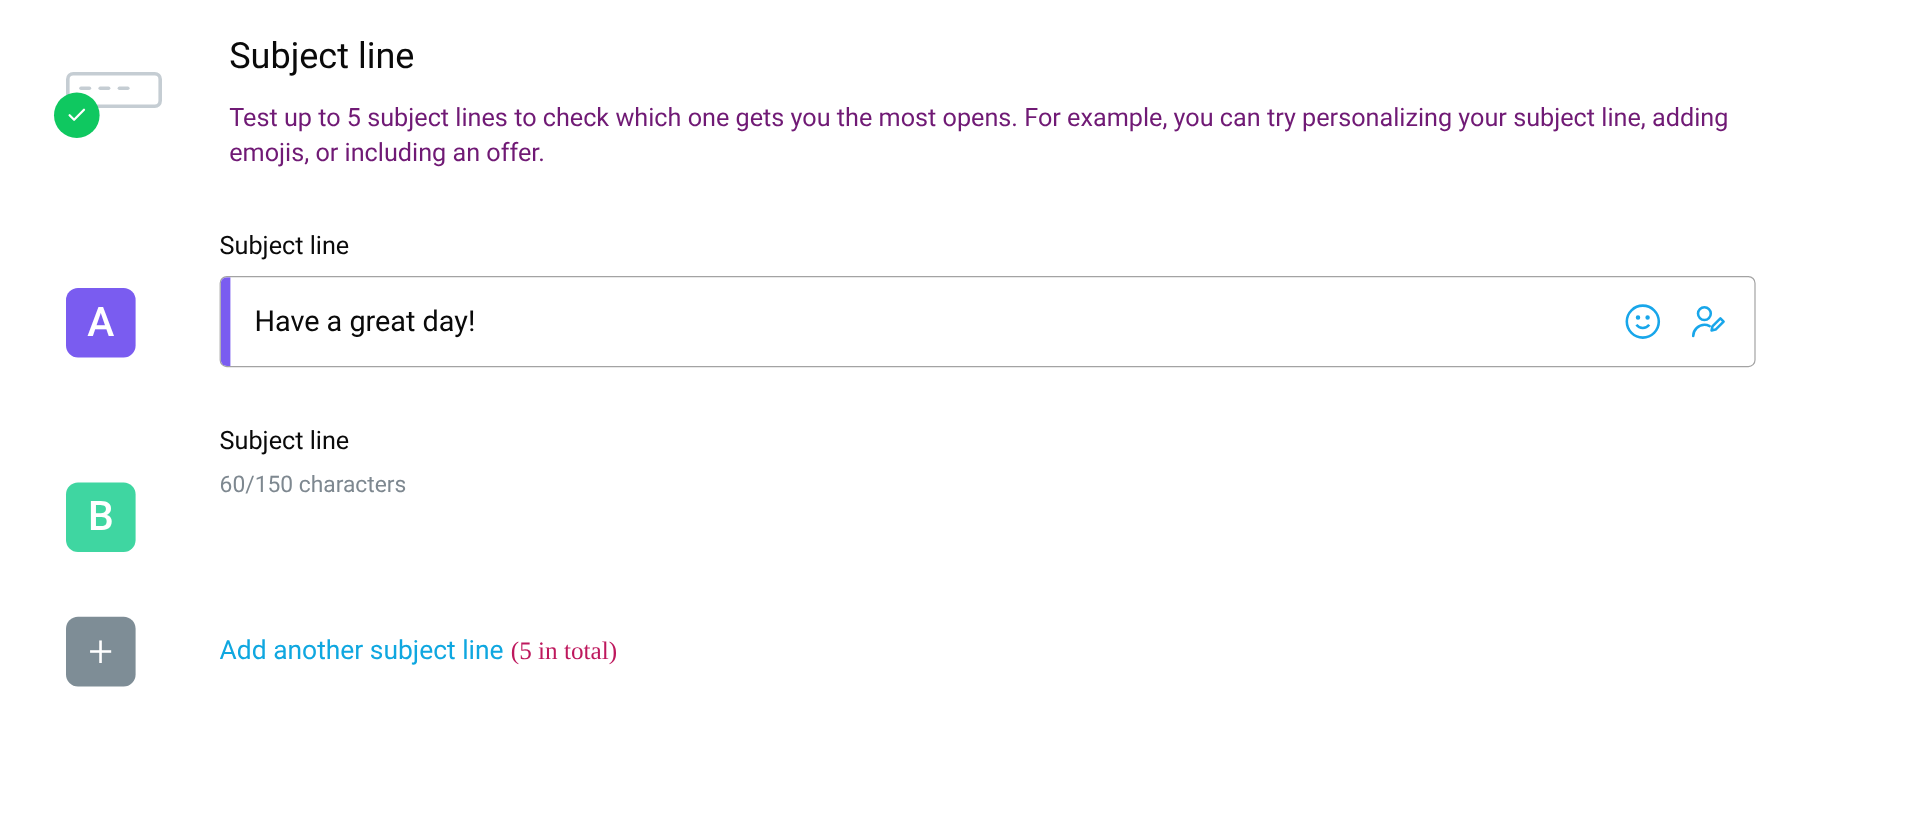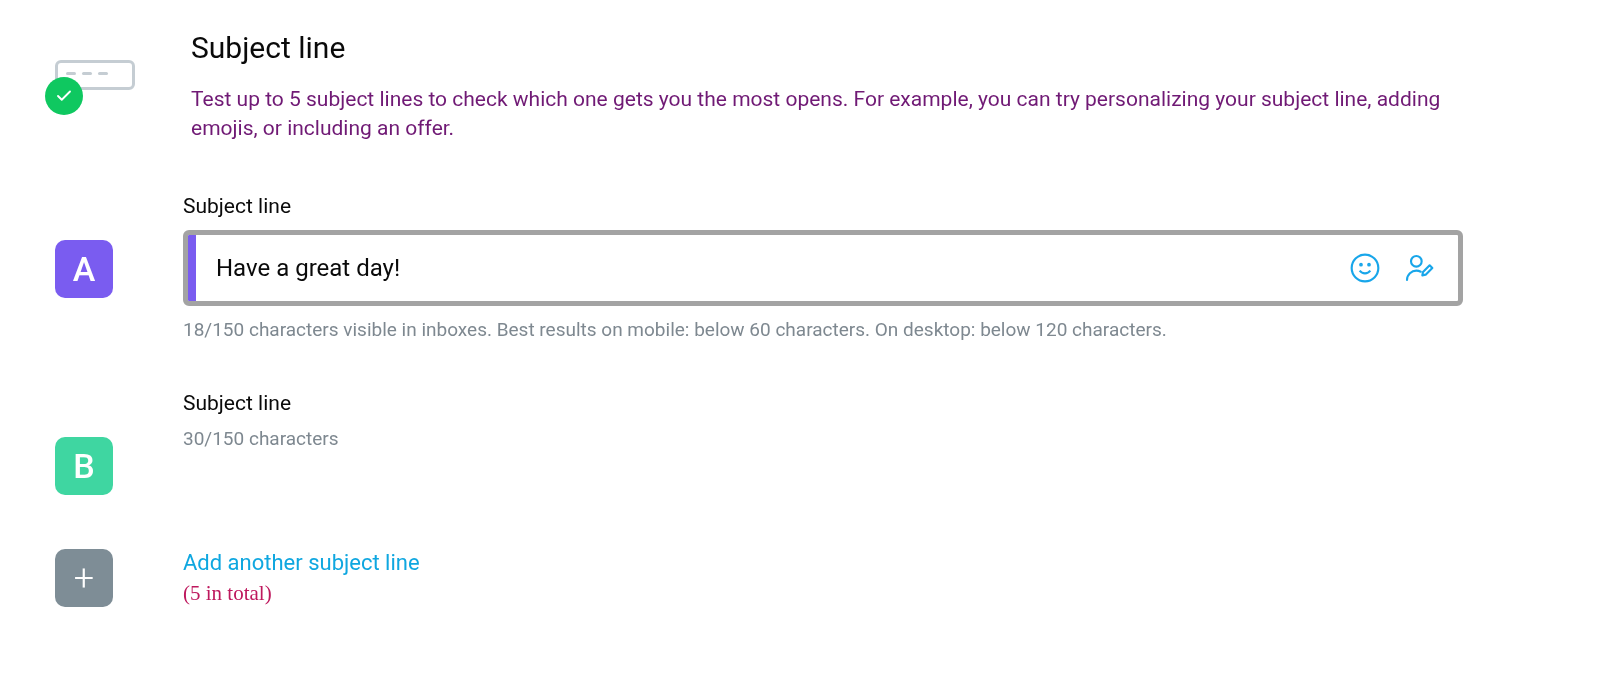--- a/index.html
+++ b/index.html
@@ -88,21 +88,21 @@
   .variant-content { flex: 1; max-width: 1280px; }
   .field-label {
     font-size: 21px;
     color: #0a0a0a;
     margin-bottom: 12px;
   }
   .input-wrap {
     position: relative;
     display: flex;
     align-items: stretch;
-    border: 5px solid #a3a3a3;
+    border: 1px solid #a3a3a3;
     border-radius: 6px;
     background: #fff;
     height: 76px;
     overflow: hidden;
   }
   .accent-bar {
     width: 8px;
     flex-shrink: 0;
   }
   .accent-a { background: #7a5cf0; }
@@ -135,21 +135,21 @@
     color: #7e8890;
     margin-top: 12px;
   }
 
   .add-row {
     display: flex;
     align-items: center;
     gap: 70px;
     margin-top: 54px;
   }
-  .add-text-wrap { display: flex; flex-direction: column; gap: 6px; }
+  .add-text-wrap { display: flex; flex-direction: row; gap: 6px; }
   .add-link {
     color: #0fa7e0;
     font-size: 22px;
     text-decoration: none;
     cursor: pointer;
   }
   .add-sub {
     color: #be185d;
     font-size: 21px;
     font-family: Liberation Serif, serif;
@@ -195,29 +195,28 @@
           </div>
           <div class="icon-btn">
             <svg viewBox="0 0 24 24" fill="none" stroke="currentColor" stroke-width="1.6" stroke-linecap="round" stroke-linejoin="round">
                 <circle cx="10" cy="7" r="4"></circle>
                 <path d="M3 21c0-4 3.5-7 7-7 1.2 0 2.3.3 3.3.8"></path>
                 <path d="M15 15l5-5 2 2-5 5-2.5.5.5-2.5z"></path>
               </svg>
           </div>
         </div>
       </div>
-      <div class="helper-text helper-count">18/150 characters visible in inboxes. Best results on mobile: below 60 characters. On desktop: below 120 characters.</div>
     </div>
   </div>
 
   <div class="variant-block">
     <div class="variant-badge variant-b">B</div>
     <div class="variant-content">
       <div class="field-label">Subject line</div>
-      <div class="helper-text helper-count">30/150 characters</div>
+      <div class="helper-text helper-count">60/150 characters</div>
     </div>
   </div>
 
   <div class="add-row">
     <div class="variant-badge variant-plus">
       <span class="plus-glyph">+</span>
     </div>
     <div class="add-text-wrap">
       <a class="add-link">Add another subject line</a>
       <span class="add-sub">(5 in total)</span>

